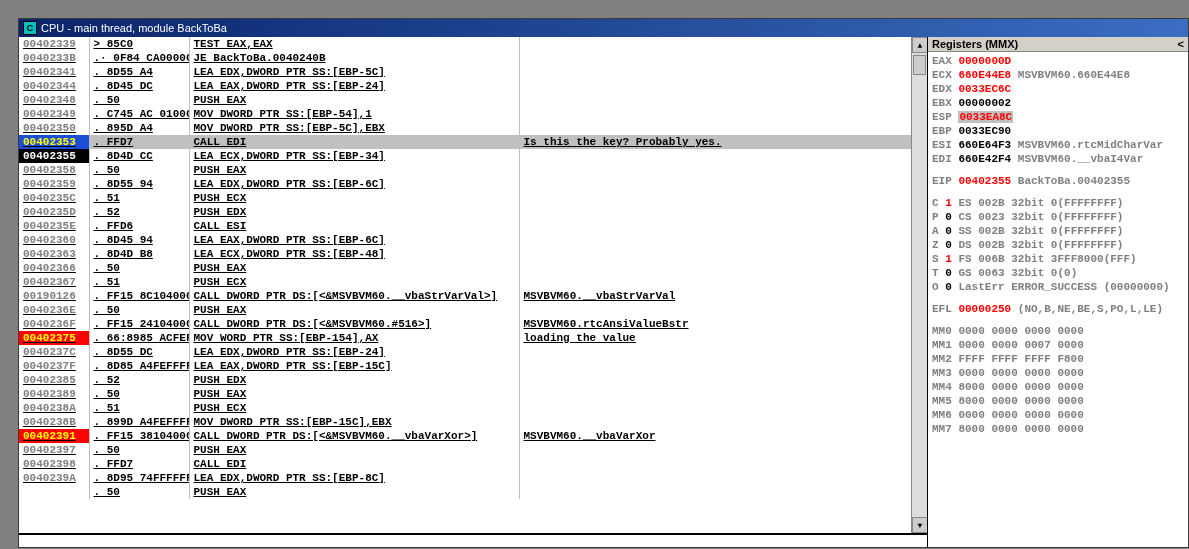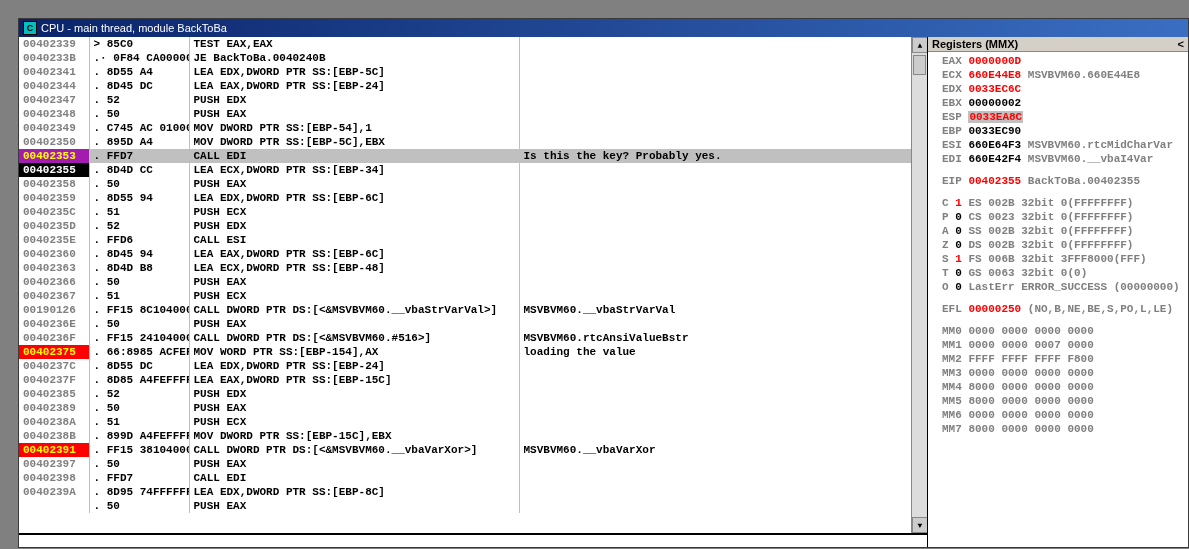--- a/index.html
+++ b/index.html
@@ -53,37 +53,38 @@
     border-bottom:2px solid #000;
   }
   .disasm {
     height:100%;
     overflow:hidden;
   }
   table.dis {
     border-collapse: collapse;
     width: 100%;
     table-layout: fixed;
+    text-decoration: underline;
   }
   table.dis td {
     padding: 0 4px;
     height: 14px;
     line-height: 14px;
     white-space: nowrap;
     overflow: hidden;
     vertical-align: middle;
   }
   .col-addr { width: 70px; color: #808080; border-right:1px solid #c0c0c0;}
   .col-bytes { width: 100px; color: #000; border-right:1px solid #c0c0c0;}
   .col-instr { width: 330px; color: #000; border-right:1px solid #c0c0c0;}
   .col-cmt { color: #000; }
   tr.hl-red .col-addr { background:#ff0000; color:#ffff00; }
   tr.hl-black .col-addr { background:#000; color:#fff; }
   tr.sel-row td { background:#c0c0c0; }
-  tr.sel-row .col-addr { background:#a21caf; color:#ffff00; }
+  tr.sel-row .col-addr { background:#1d4ed8; color:#ffff00; }
   .scroll-v {
     position:absolute; right:0; top:0; bottom:0; width:16px;
     background:#ddd; border-left:1px solid #888;
   }
   .scroll-v .arrow {
     height:16px;width:16px;background:#ccc;border:1px solid #888;
     display:flex;align-items:center;justify-content:center;font-size:8px;color:#000;
   }
   .scroll-v .thumb {
     position:absolute;left:1px;right:1px;top:18px;height:20px;background:#ccc;border:1px solid #888;
@@ -100,21 +101,21 @@
   .reg-header {
     background:#d4d0c8;
     border-bottom:1px solid #888;
     padding:1px 4px;
     font-family: Tahoma, sans-serif;
     font-size:11px;
     font-weight:bold;
     display:flex;justify-content:space-between;align-items:center;
   }
   .reg-body {
-    padding: 2px 14px;
+    padding: 2px 4px;
     line-height:14px;
     color:#808080;
   }
   .reg-body .line { white-space:nowrap; }
   .red { color:#ff0000; }
   .blk { color:#000; }
   .hlbox { background:#c0c0c0; color:#ff0000; padding:0 1px;}
   .gap { height:8px; }
 </style>
 </head>
@@ -152,26 +153,20 @@
                 <tr>
                   <td class="col-addr">00402341</td>
                   <td class="col-bytes">. 8D55 A4</td>
                   <td class="col-instr">LEA EDX,DWORD PTR SS:[EBP-5C]</td>
                   <td class="col-cmt"></td>
                 </tr>
                 <tr>
                   <td class="col-addr">00402344</td>
                   <td class="col-bytes">. 8D45 DC</td>
                   <td class="col-instr">LEA EAX,DWORD PTR SS:[EBP-24]</td>
-                  <td class="col-cmt"></td>
-                </tr>
-                <tr>
-                  <td class="col-addr">00402347</td>
-                  <td class="col-bytes">. 52</td>
-                  <td class="col-instr">PUSH EDX</td>
                   <td class="col-cmt"></td>
                 </tr>
                 <tr>
                   <td class="col-addr">00402348</td>
                   <td class="col-bytes">. 50</td>
                   <td class="col-instr">PUSH EAX</td>
                   <td class="col-cmt"></td>
                 </tr>
                 <tr>
                   <td class="col-addr">00402349</td>

